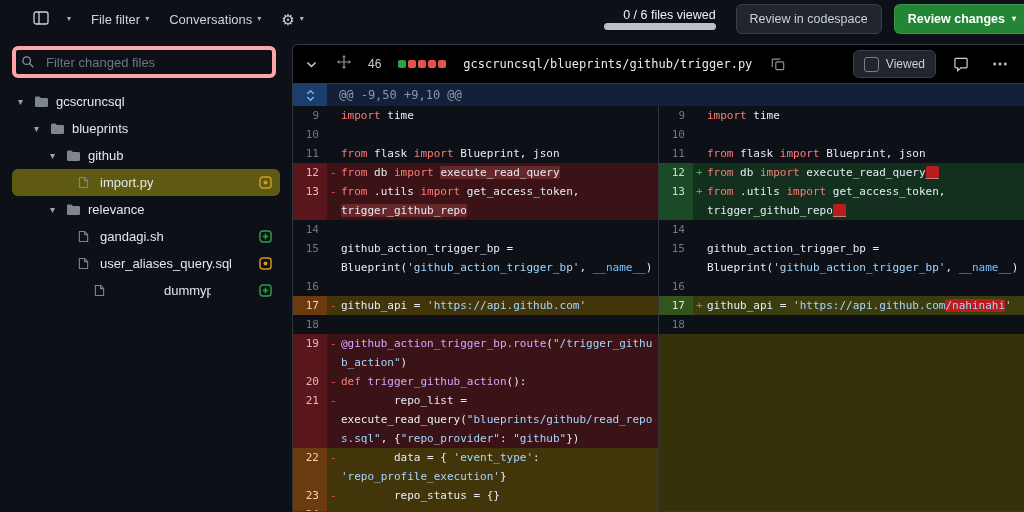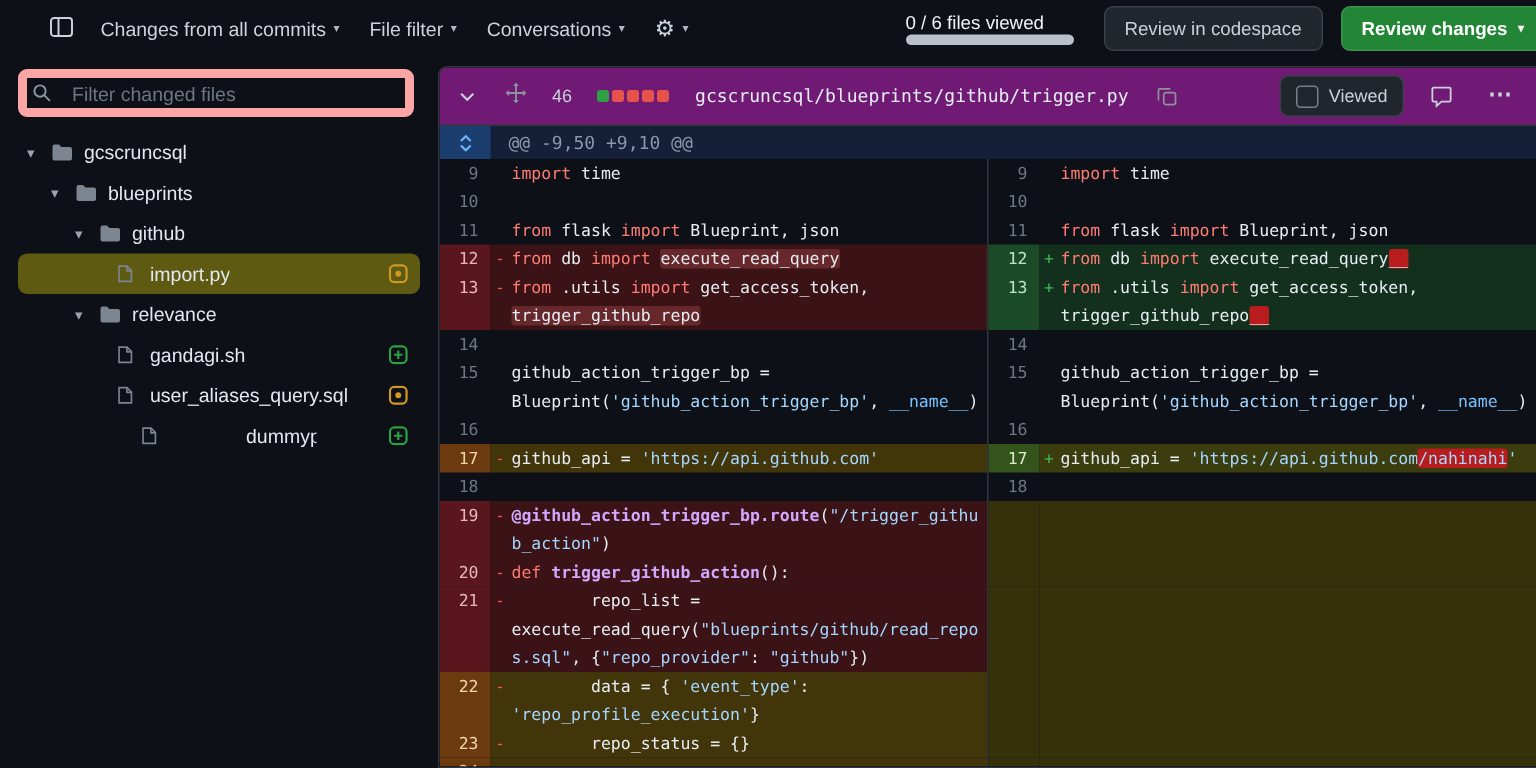--- a/index.html
+++ b/index.html
@@ -9,51 +9,51 @@
     font-family:"Liberation Sans", sans-serif;
     position:relative;
   }
   
   .topbar{height:38px;display:flex;align-items:center;padding-left:26px;gap:2px;}
   .iconbtn{background:none;border:none;padding:4px 6px;cursor:pointer;display:flex;align-items:center;}
   .dd{background:none;border:none;color:#ccd3db;font:13px "Liberation Sans",sans-serif;
       padding:6px 9px;cursor:pointer;display:flex;align-items:center;gap:5px;}
   .caret{font-size:8px;color:#aeb6bf;line-height:1;}
   .gear{font-size:15px;color:#ccd3db;line-height:1;}
-  .vmeter{margin-left:auto;display:flex;flex-direction:column;align-items:flex-start;gap:1px;margin-right:18px;}
+  .vmeter{margin-left:auto;display:flex;flex-direction:column;align-items:flex-end;gap:1px;margin-right:18px;}
   .vmtext{color:#eef2f7;font-size:12.5px;}
   .vmtrack{width:112px;height:7px;border-radius:4px;background:#b9c0c8;overflow:hidden;}
   .vmfill{height:100%;width:0;background:#2ea043;}
   .btn{height:30px;padding:0 13px;border-radius:6px;background:#21262d;color:#c9d1d9;
        border:1px solid #3a4048;font:12.5px "Liberation Sans",sans-serif;cursor:pointer;}
   .btn.green{background:#238636;color:#fff;border-color:rgba(240,246,252,0.12);
        font-weight:bold;margin-left:10px;margin-right:-6px;display:flex;align-items:center;gap:7px;}
   .btn.green .caret{color:#fff;}
   
   .main{display:flex;height:474px;}
   .sidebar{flex:0 0 292px;width:292px;padding-top:8px;box-sizing:border-box;}
   .filterwrap{margin:0 16px 10px 12px;position:relative;}
   .filterwrap svg{position:absolute;left:9px;top:9px;}
   .filterinput{width:100%;box-sizing:border-box;height:32px;background:#0d1117;
-      border:6px solid #fca5a5;border-radius:6px;color:#e6edf3;
+      border:4px solid #fca5a5;border-radius:6px;color:#e6edf3;
       padding:0 10px 0 30px;font:13px "Liberation Sans",sans-serif;outline:none;}
   .filterinput::placeholder{color:#6e7681;}
   .tree{padding:0 12px;}
   .trow{display:flex;align-items:center;height:27px;border-radius:6px;
         padding-right:8px;cursor:pointer;box-sizing:border-box;}
   .trow.sel{background:#5e5a12;}
   .tcaret{flex:0 0 16px;text-align:left;color:#9aa4ae;font-size:10px;}
   .tspace{flex:0 0 12px;}
   .ticon{flex:0 0 16px;height:14px;display:flex;align-items:center;margin-right:6px;}
   .tlabel{font-size:13px;color:#e2e8ef;white-space:nowrap;overflow:hidden;}
   .tstatus{margin-left:auto;display:flex;align-items:center;}
   
   .panel{flex:1;margin-top:6px;border:1px solid #30363d;border-right:none;
          border-radius:6px 0 0 0;display:flex;flex-direction:column;overflow:hidden;background:#0d1117;}
-  .fhead{flex:0 0 38px;background:#701a75;border-bottom:1px solid #30363d;
+  .fhead{flex:0 0 38px;background:#000000;border-bottom:1px solid #30363d;
          display:flex;align-items:center;padding:0 10px;gap:17px;}
   .count{color:#c9d1d9;font-size:12px;}
   .blocks{display:flex;gap:2px;}
   .blk{width:8px;height:8px;border-radius:2px;}
   .blk.del{background:#e5534b;}
   .blk.add{background:#2ea043;}
   .fpath{font:12px "DejaVu Sans Mono",monospace;color:#e6edf3;}
   .fright{margin-left:auto;display:flex;align-items:center;gap:15px;padding-left:44px;}
   .viewedbtn{display:flex;align-items:center;gap:7px;background:#21262d;border:1px solid #3a4048;
       border-radius:6px;height:28px;padding:0 10px;color:#c9d1d9;font-size:12px;cursor:pointer;}
@@ -79,38 +79,37 @@
   .dnum.add{background:#1b4a27;color:#bce3c6;}
   .dcode.add{background:#12301d;}
   .dnum.delo{background:#6b3a0f;color:#f2d4a9;}
   .dcode.delo{background:#413509;}
   .dnum.addo{background:#33551c;color:#dbe9c4;}
   .dcode.addo{background:#3b3d0e;}
   .dnum.fill,.dcode.fill{background:#35310b;}
   .dcode.del .sign,.dcode.delo .sign{color:#f85149;}
   .dcode.add .sign,.dcode.addo .sign{color:#3fb950;}
   
-  .p{color:#e6edf3;} .k{color:#ff7b72;} .s{color:#a5d6ff;} .c{color:#79c0ff;} .f{color:#d2a8ff;font-weight:bold;}
+  .p{color:#e6edf3;} .k{color:#ff7b72;} .s{color:#a5d6ff;} .c{color:#79c0ff;} .f{color:#d2a8ff;}
   .whd{background:#67282c;border-radius:2px;}
   .wha{background:#b91c1c;border-radius:2px;}
 </style>
 </head>
 <body>
 
 <div class="topbar">
   <button class="iconbtn">
     <span>
       <svg width="18" height="16" viewBox="0 0 16 16" fill="none" stroke="#ccd3db" stroke-width="1.3">
         <rect x="1" y="2" width="14" height="12" rx="2"></rect>
           <path d="M6 2v12"></path>
       </svg>
     </span>
   </button>
   <button class="dd">
-    <span>Changes from all commits</span>
     <span class="caret">▾</span>
   </button>
   <button class="dd">
     <span>File filter</span>
     <span class="caret">▾</span>
   </button>
   <button class="dd">
     <span>Conversations</span>
     <span class="caret">▾</span>
   </button>

